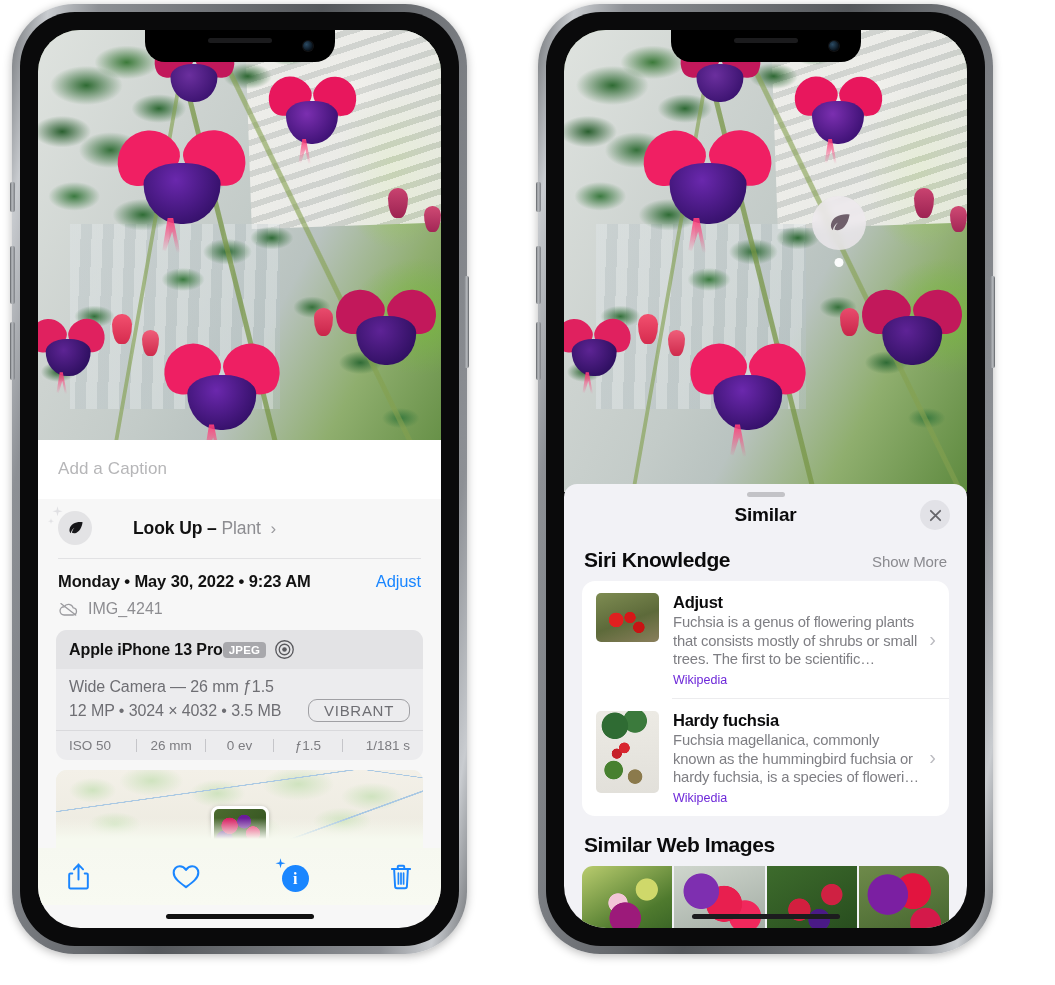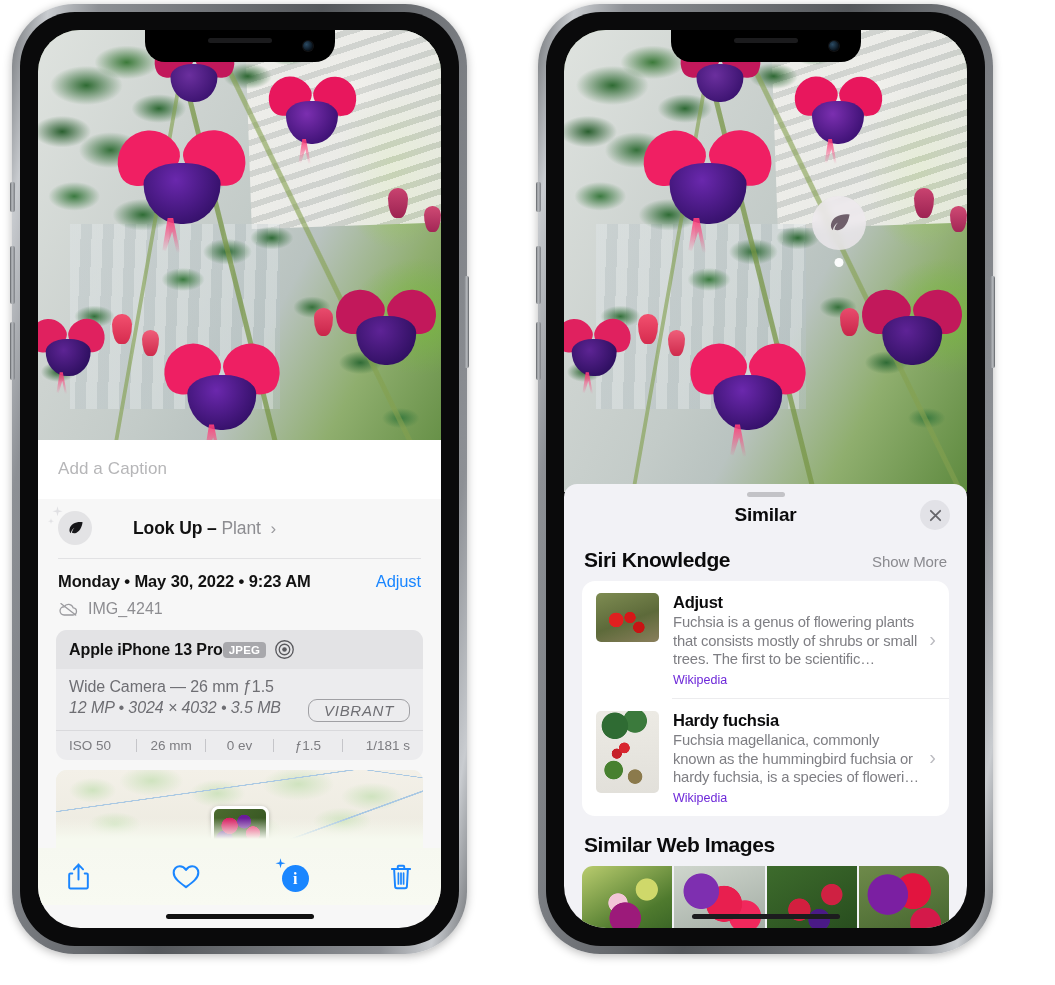--- a/index.html
+++ b/index.html
@@ -115,21 +115,21 @@
   .fileline{display:flex;align-items:center;gap:9px;padding:0 20px 12px;}
   .fname{font-size:16px;color:#8d8d91;}
 
   .meta-card{margin:0 18px 10px;border-radius:11px;overflow:hidden;background:#ececee;}
   .meta-head{display:flex;align-items:center;padding:9px 11px 9px 13px;background:#e3e3e5;}
   .meta-dev{font-size:16px;font-weight:600;color:#121212;letter-spacing:-.1px;}
   .meta-head-r{display:flex;align-items:center;gap:8px;}
   .chip-jpeg{background:#a8a8ac;color:#fff;font-size:11.5px;font-weight:600;border-radius:4px;padding:2px 6px;letter-spacing:.2px;}
   .meta-body{padding:9px 13px 8px;}
   .meta-lens{font-size:16px;color:#6e6e73;letter-spacing:-.1px;margin-bottom:3px;}
-  .meta-row2{display:flex;justify-content:space-between;font-style:italic;}
+  .meta-row2{display:flex;align-items:center;justify-content:space-between;}
   .meta-size{font-size:16px;color:#6e6e73;letter-spacing:-.1px;}
   .chip-vibrant{border:1px solid #a0a0a4;color:#6e6e73;font-size:15px;letter-spacing:.7px;border-radius:9px;padding:2px 15px;}
   .meta-foot{display:flex;align-items:center;border-top:1px solid #d9d9dc;padding:7px 13px;}
   .meta-foot span{flex:1;text-align:center;font-size:13.5px;color:#7c7c80;}
   .meta-foot span:first-child{text-align:left;}
   .meta-foot span:last-child{text-align:right;}
   .mdiv{width:1px;height:13px;background:#c5c5c9;flex:none;}
 
   
   .mapwrap{margin:0 18px;border-radius:11px 11px 0 0;overflow:hidden;height:78px;position:relative;

